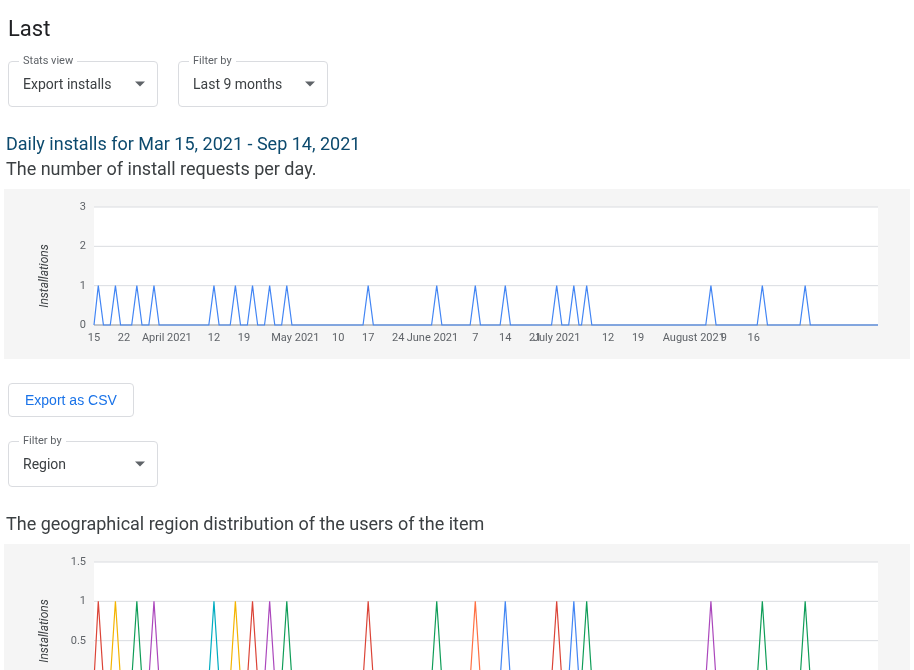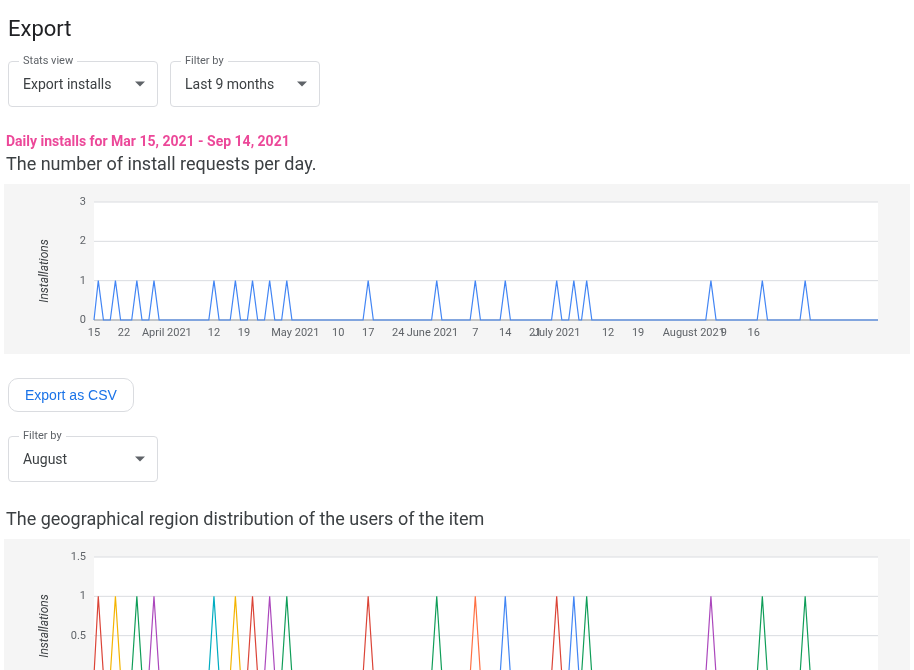--- a/index.html
+++ b/index.html
@@ -12,21 +12,21 @@
     font-size: 13px;
   }
   h1.page-title {
     font-size: 22px;
     font-weight: 400;
     margin: 4px 0 20px 4px;
     color: #202124;
   }
   .filters-row {
     display: flex;
-    gap: 12px;
+    gap: 20px;
     margin: 0 0 26px 4px;
   }
   .select-wrap {
     position: relative;
     border: 1px solid #dadce0;
     border-radius: 4px;
     height: 46px;
     display: flex;
     align-items: center;
     padding: 0 36px 0 14px;
@@ -51,24 +51,24 @@
     position: absolute;
     right: 12px;
     top: 50%;
     transform: translateY(-50%);
     width: 0; height: 0;
     border-left: 5px solid transparent;
     border-right: 5px solid transparent;
     border-top: 5px solid #5f6368;
   }
   .chart-title {
-    font-size: 14px;
-    font-weight: 700;
+    font-size: 18px;
+    font-weight: 400;
     margin: 0 0 4px 2px;
-    color: #ec4899;
+    color: #0c4a6e;
   }
   .chart-sub {
     font-size: 18px;
     color: #3c4043;
     margin: 0 0 10px 2px;
   }
   .chart-block {
     background: #f5f5f5;
     padding: 12px 14px 8px 14px;
     margin-bottom: 18px;
@@ -106,35 +106,35 @@
   .plot-bg {
     fill: #fff;
   }
   .series-line {
     fill: none;
     stroke-width: 1.2;
   }
   .export-btn {
     display: inline-block;
     border: 1px solid #dadce0;
-    border-radius: 10px;
+    border-radius: 4px;
     background: #fff;
     color: #1a73e8;
     font-size: 14px;
     padding: 8px 16px;
     margin: 6px 16px 24px 4px;
     cursor: pointer;
   }
 </style>
 </head>
 <body>
 
 
 
-<h1 class="page-title">Export</h1>
+<h1 class="page-title">Last</h1>
 
 <div class="filters-row">
   <div class="select-wrap">
     <span class="floating-label">Stats view</span>
     <span class="value">Export installs</span>
     <span class="caret"></span>
   </div>
   <div class="select-wrap">
     <span class="floating-label">Filter by</span>
     <span class="value">Last 9 months</span>
@@ -181,21 +181,21 @@
         <path d="M 76 124 L 76 124 L 80.28415300546447 84.66666666666667 L 85.42513661202186 124 L 92.27978142076503 124 L 97.4207650273224 84.66666666666667 L 102.56174863387979 124 L 113.70054644808744 124 L 118.8415300546448 84.66666666666667 L 123.98251366120218 124 L 130.83715846994536 124 L 135.97814207650273 84.66666666666667 L 141.1191256830601 124 L 190.8153005464481 124 L 195.95628415300547 84.66666666666667 L 201.09726775956284 124 L 212.2360655737705 124 L 217.37704918032787 84.66666666666667 L 222.51803278688524 124 L 229.3726775956284 124 L 234.5136612021858 84.66666666666667 L 239.65464480874317 124 L 246.50928961748633 124 L 251.6502732240437 84.66666666666667 L 256.7912568306011 124 L 263.6459016393443 124 L 268.78688524590166 84.66666666666667 L 273.927868852459 124 L 345.04480874316937 124 L 350.1857923497268 84.66666666666667 L 355.32677595628417 124 L 413.5912568306011 124 L 418.73224043715845 84.66666666666667 L 423.8732240437159 124 L 452.1486338797814 124 L 457.2896174863388 84.66666666666667 L 462.4306010928962 124 L 482.1377049180328 124 L 487.27868852459017 84.66666666666667 L 492.4196721311476 124 L 533.5475409836065 124 L 538.688524590164 84.66666666666667 L 543.8295081967213 124 L 550.6841530054644 124 L 555.8251366120219 84.66666666666667 L 560.9661202185792 124 L 563.536612021858 124 L 568.6775956284152 84.66666666666667 L 573.8185792349727 124 L 687.7770491803279 124 L 692.9180327868852 84.66666666666667 L 698.0590163934426 124 L 739.1868852459016 124 L 744.327868852459 84.66666666666667 L 749.4688524590164 124 L 782.0284153005465 124 L 787.1693989071039 84.66666666666667 L 792.3103825136611 124 L 860 124" class="series-line" stroke="#4285F4"></path>
       </svg>
   </div>
 </div>
 
 <button class="export-btn">Export as CSV</button>
 
 <div class="filters-row">
   <div class="select-wrap">
     <span class="floating-label">Filter by</span>
-    <span class="value">August</span>
+    <span class="value">Region</span>
     <span class="caret"></span>
   </div>
 </div>
 
 <div class="chart-sub">The geographical region distribution of the users of the item</div>
 
 <div class="chart-block">
   <div class="chart-inner">
     <div class="ylabel">Installations</div>
     <svg id="chart2-svg" class="chart-svg" width="870" height="150">

